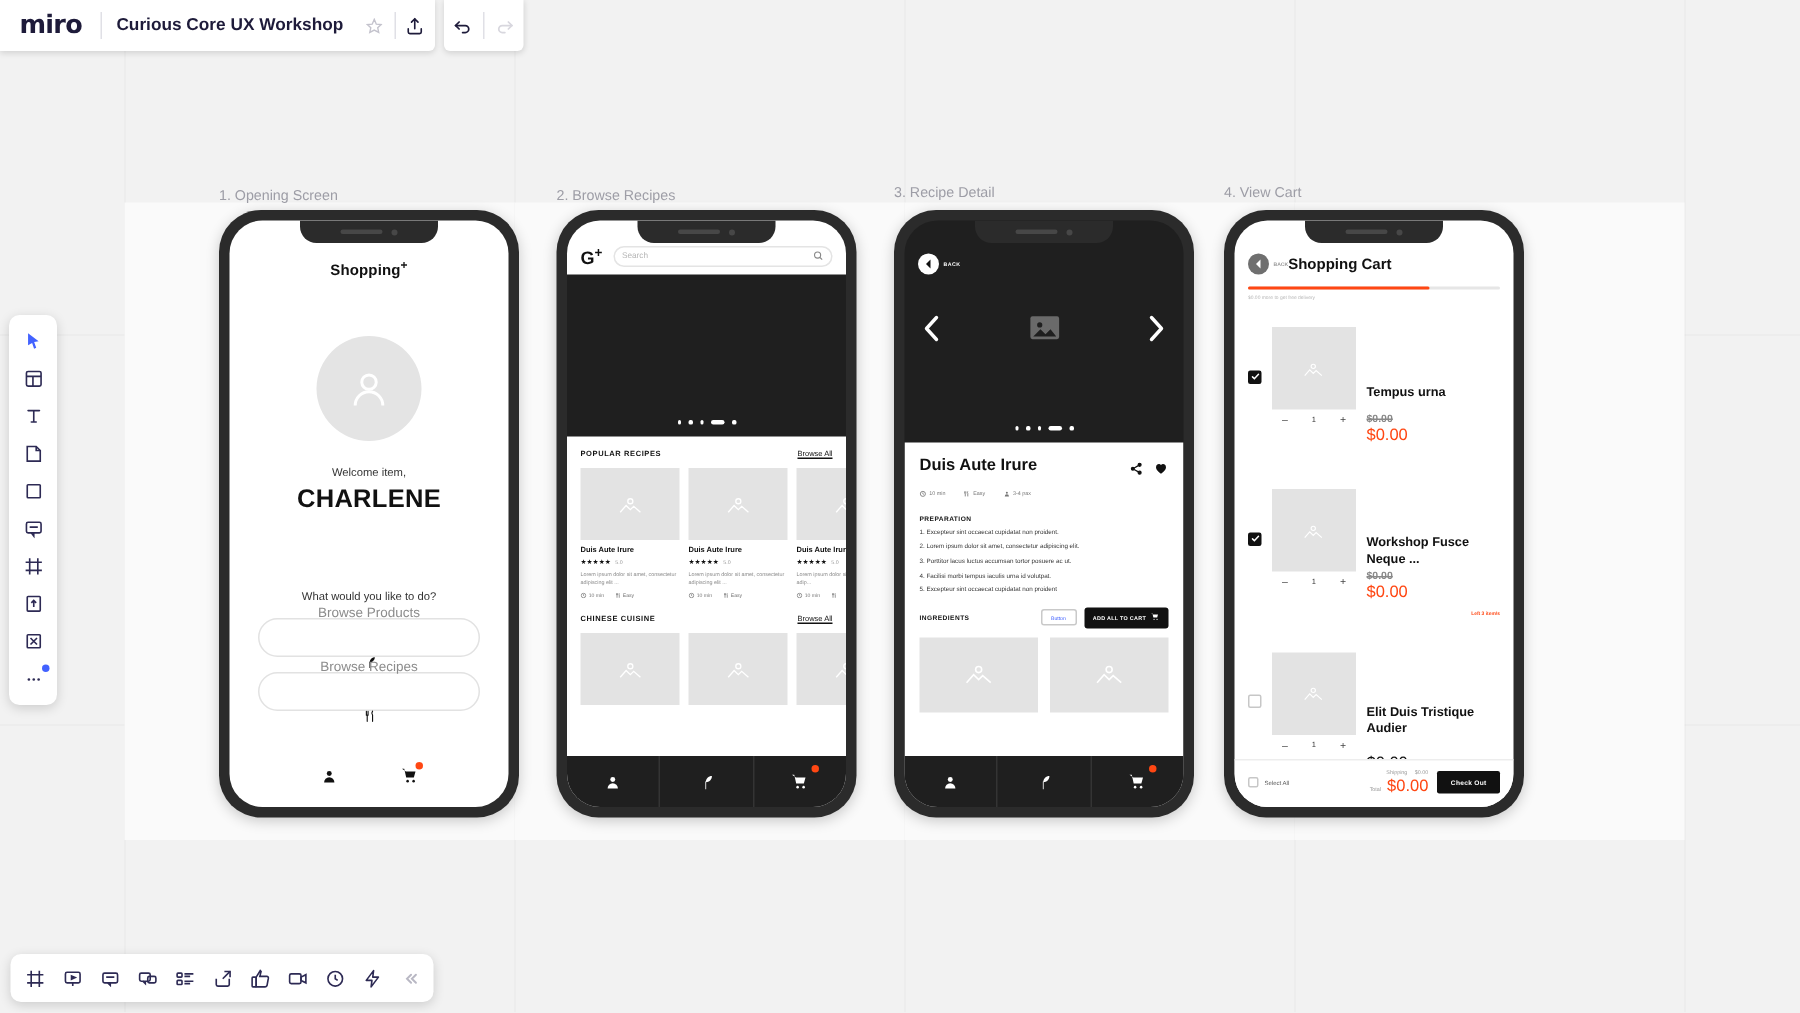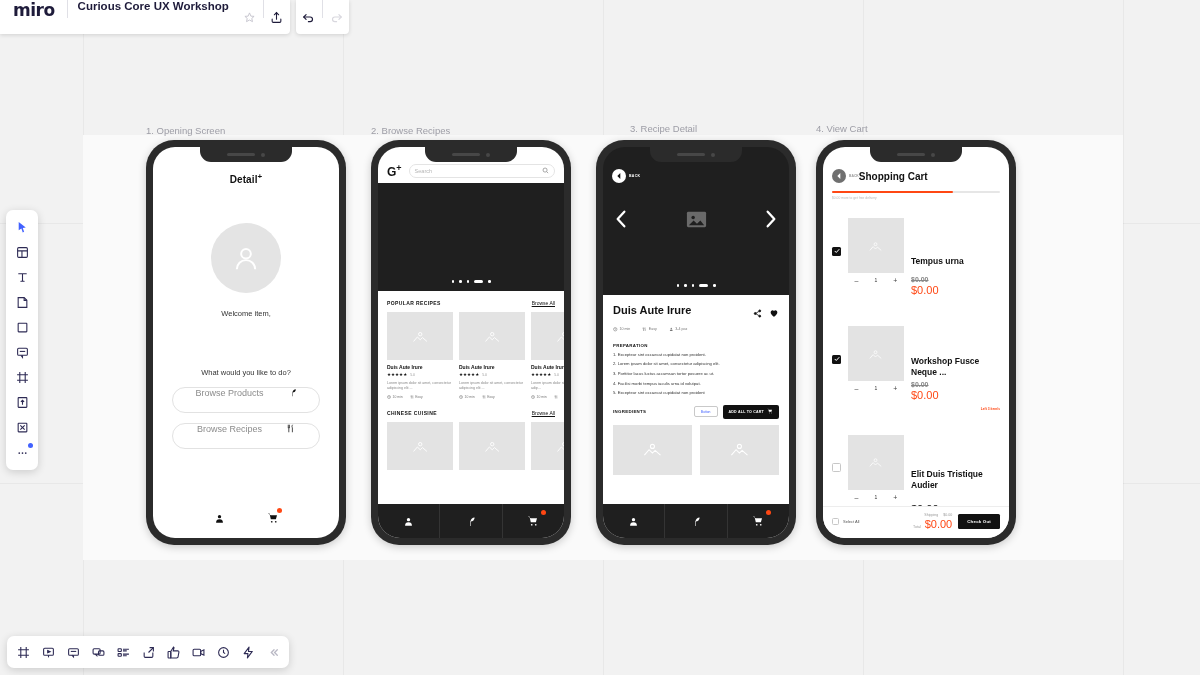--- a/index.html
+++ b/index.html
@@ -27,21 +27,21 @@
     top: 135px; height: 425px;
   }
 
   
   #topbar {
     position: absolute; top: 0; left: 0;
     display: flex; align-items: stretch;
     height: 34px; z-index: 40;
   }
   .tb-group {
-    background: #fff; display: flex; align-items: flex-start;
+    background: #fff; display: flex; align-items: center;
     border-radius: 0 0 4px 0;
     box-shadow: 0 1px 4px rgba(0,0,0,0.14);
     height: 34px;
   }
   .tb-logo {
     font-family: "DejaVu Sans", sans-serif;
     font-weight: 700; font-size: 17px; letter-spacing: -0.5px;
     color: #1e1b3a; padding: 0 12px 0 13px;
   }
   .tb-sep { width: 1px; height: 18px; background: #e0e0e6; }
@@ -161,22 +161,22 @@
     font-size: 17px; font-weight: 700; color: #111;
     letter-spacing: 0.2px;
   }
   .s1-prompt {
     text-align: center; margin-top: 50px;
     font-size: 7.5px; color: #333;
   }
   .s1-btn {
     margin: 10px auto 0; width: 148px; height: 26px;
     border: 1px solid #e2e2e2; border-radius: 14px;
-    display: flex; align-items: flex-start; justify-content: center;
-    gap: 24px; font-size: 9px; color: #8c8c8c;
+    display: flex; align-items: center; justify-content: center;
+    gap: 24px; font-size: 9px; color: #8c8c8c; flex-direction: column;
   }
   .s1-nav {
     position: absolute; bottom: 10px; left: 0; right: 0;
     display: flex; justify-content: center; gap: 42px;
   }
   .s1-nav .ni { position: relative; color: #111; }
   .badge-dot {
     position: absolute; top: -2px; right: -3px;
     width: 5px; height: 5px; border-radius: 50%;
     background: #ff4713;
@@ -500,39 +500,40 @@
   </div>
   <div class="bt-btn dim">
     <svg width="13" height="13" viewBox="0 0 24 24" fill="none" stroke="currentColor" stroke-width="2.4" stroke-linecap="round">
         <path d="M13 7l-5 5 5 5M19 7l-5 5 5 5"></path>
       </svg>
   </div>
 </div>
 
 <div class="frame-label" style="left:146px; top:125px;">1. Opening Screen</div>
 <div class="frame-label" style="left:371px; top:125px;">2. Browse Recipes</div>
-<div class="frame-label" style="left:630px; top:123px;">3. Recipe Detail</div>
+<div class="frame-label" style="left:596px; top:123px;">3. Recipe Detail</div>
 <div class="frame-label" style="left:816px; top:123px;text-align:center;">4. View Cart</div>
 
 <div class="phone" style="left:146px; top:140px;">
   <div class="screen">
     <div class="notch">
       <div class="sp"></div>
       <div class="cam"></div>
     </div>
     <div class="s1-title">
-      <span>Detail</span><sup>+</sup>
+      <span>Shopping</span><sup>+</sup>
     </div>
     <div class="s1-avatar">
       <svg width="34" height="34" viewBox="0 0 24 24" fill="none" stroke="#fff" stroke-width="1.4">
           <circle cx="12" cy="9" r="3.4"></circle>
           <path d="M5.5 20a6.5 6.5 0 0113 0"></path>
         </svg>
     </div>
     <div class="s1-welcome">Welcome item,</div>
+    <div class="s1-name">CHARLENE</div>
     <div class="s1-prompt">What would you like to do?</div>
     <div class="s1-btn">
       <span>Browse Products</span>
       <span>
         <svg width="9" height="9" viewBox="0 0 24 24" fill="#111">
             <path d="M12 22V11"></path>
             <path d="M12 12c0-5 4-9 9-9 0 5-4 9-9 9z" fill="#111"></path>
             <path d="M11.4 22h1.2V11h-1.2z" fill="#111"></path>
           </svg>
       </span>

